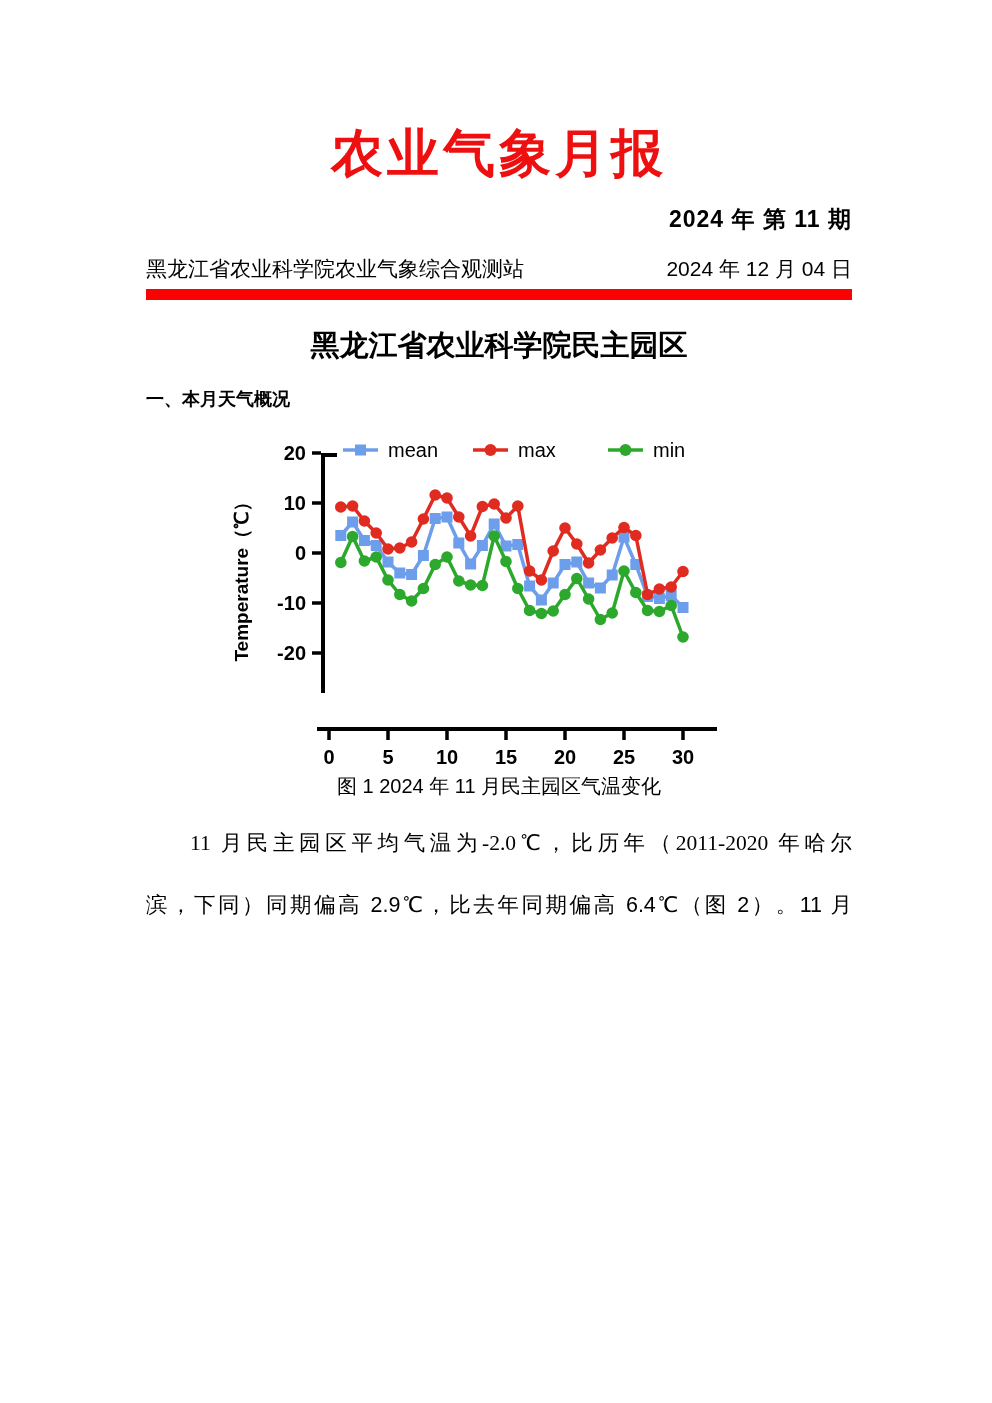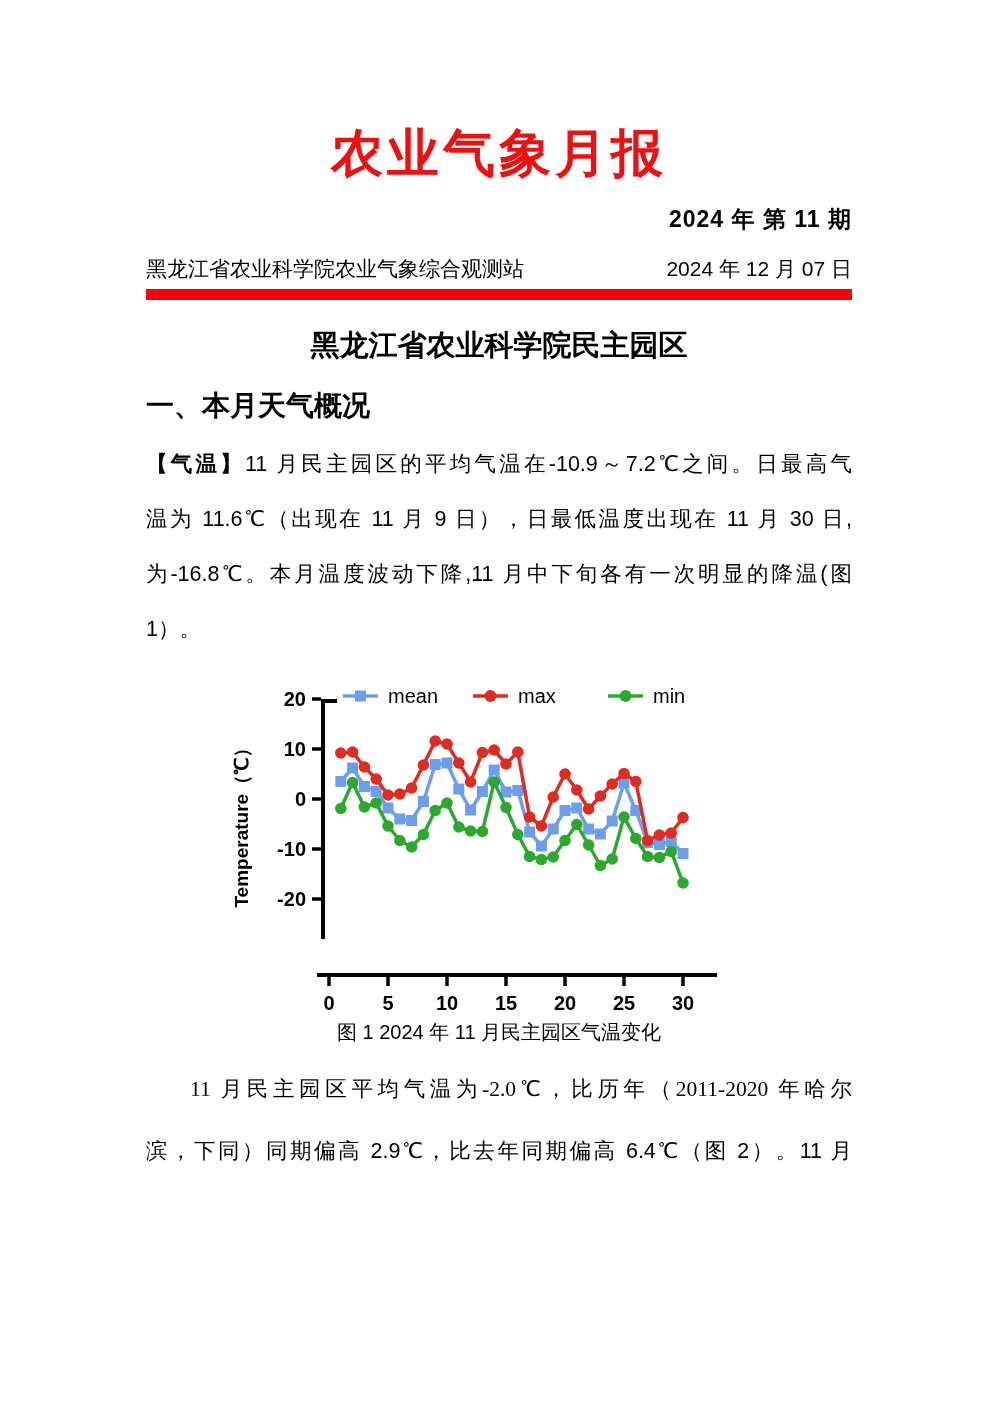--- a/index.html
+++ b/index.html
@@ -13,21 +13,21 @@
     margin-top:124px;text-align:center;font-size:52px;line-height:1.15;
     font-weight:900;letter-spacing:4px;
   }
   .issue-line{margin-top:20px;text-align:right;font-size:23px;font-weight:bold;letter-spacing:1px;}
   .station-row{margin-top:20px;display:flex;justify-content:space-between;align-items:baseline;
     font-size:21px;font-weight:normal;}
   .red-rule{margin-top:6px;height:11px;width:100%;}
   .h1,.h2{text-align:center;font-weight:bold;font-size:29px;line-height:1.2;}
   .h1{margin-top:28px;}
   .h2{margin-top:26px;}
-  .section-heading{margin-top:24px;font-size:28px;font-weight:bold;}
+  .section-heading{margin-top:24px;font-size:18px;font-weight:bold;}
   .para{margin-top:12px;font-size:21.5px;}
   .para .line{line-height:55px;text-align:justify;text-align-last:justify;}
   .para .line.last{text-align:left;text-align-last:left;}
   .para .lead{font-weight:bold;}
   .para2 .line{line-height:62px;}
   .para2 .indent{text-indent:44px;font-family:Liberation Serif, serif;}
   .chart-wrap{margin-top:6px;margin-left:74px;width:520px;height:356px;}
   .chart-caption{text-align:center;font-size:20px;}
   .ax{font-family:"Liberation Sans",sans-serif;font-size:20px;font-weight:bold;fill:#000;}
   .yl{font-size:19px;}
@@ -37,37 +37,29 @@
 <body>
 
 <div class="content">
 
   <div class="doc-title" style="color: rgb(238, 16, 16);">农业气象月报</div>
 
   <div class="issue-line">2024 年 第 11 期</div>
 
   <div class="station-row">
     <span>黑龙江省农业科学院农业气象综合观测站</span>
-    <span>2024 年 12 月 07 日</span>
+    <span>2024 年 12 月 04 日</span>
   </div>
 
   <div class="red-rule" style="background: rgb(250, 2, 2);"></div>
 
   <div class="h1">黑龙江省农业科学院民主园区</div>
 
   <div class="section-heading">一、本月天气概况</div>
 
-  <div class="para">
-    <div class="line">
-      <span class="lead">【气温】</span><span>11 月民主园区的平均气温在-10.9～7.2℃之间。日最高气</span>
-    </div>
-    <div class="line">温为 11.6℃（出现在 11 月 9 日），日最低温度出现在 11 月 30 日,</div>
-    <div class="line">为-16.8℃。本月温度波动下降,11 月中下旬各有一次明显的降温(图</div>
-    <div class="line last">1）。</div>
-  </div>
 
   <div class="chart-wrap">
     <svg width="520" height="356" viewBox="0 0 520 356" xmlns="http://www.w3.org/2000/svg">
         <line x1="103" y1="36" x2="103" y2="276" stroke="#000" stroke-width="4"></line>
         <line x1="101" y1="38" x2="117" y2="38" stroke="#000" stroke-width="4"></line>
         <line x1="92" y1="36" x2="101" y2="36" stroke="#000" stroke-width="3.5"></line>
         <text x="86" y="43" text-anchor="end" class="ax">20</text>
         <line x1="92" y1="86" x2="101" y2="86" stroke="#000" stroke-width="3.5"></line>
         <text x="86" y="93" text-anchor="end" class="ax">10</text>
         <line x1="92" y1="136" x2="101" y2="136" stroke="#000" stroke-width="3.5"></line>

